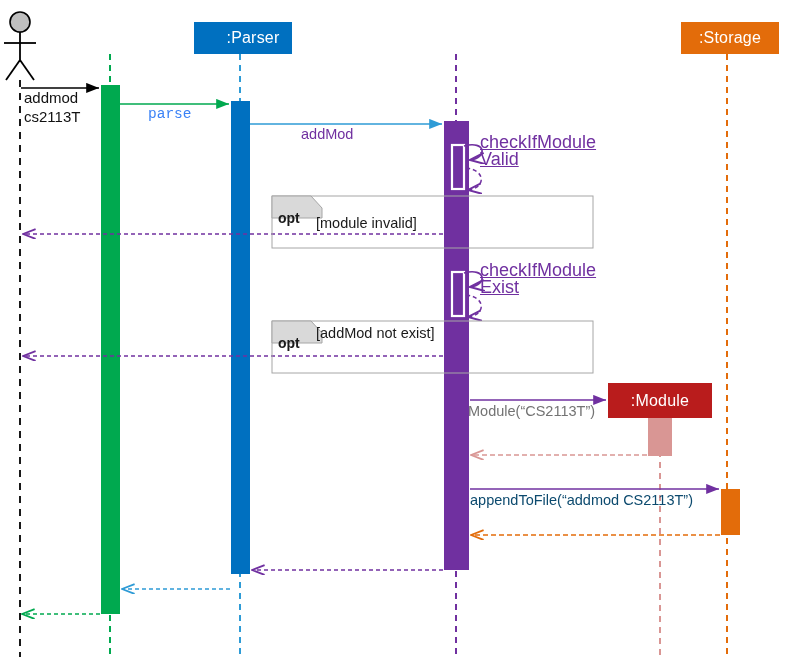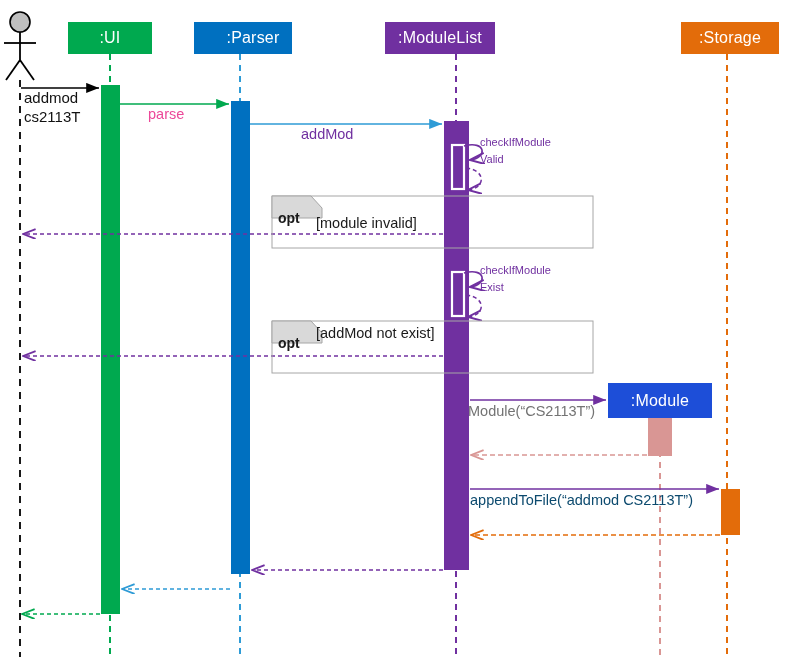--- a/index.html
+++ b/index.html
@@ -3,21 +3,21 @@
 <meta charset="utf-8">
 <style>
   html,body{margin:0;padding:0;background:#ffffff;}
   body{width:792px;height:657px;position:relative;overflow:hidden;
        font-family:"Liberation Sans",sans-serif;}
   #diagram{position:absolute;left:0;top:0;width:792px;height:657px;}
   .hdr{position:absolute;display:flex;align-items:center;justify-content:center;
        color:#ffffff;font-size:16px;font-weight:400;letter-spacing:.2px;
        font-family:"Liberation Sans",sans-serif;box-sizing:border-box;}
   .lbl{position:absolute;font-family:"Liberation Sans",sans-serif;
-       font-size:11px;line-height:17px;white-space:pre;}
+       font-size:18px;line-height:17px;white-space:pre;text-decoration:underline;}
   .optlbl{position:absolute;font-family:"Liberation Sans",sans-serif;
           font-size:14.5px;color:#1a1a1a;white-space:nowrap;}
   .optkw{position:absolute;font-family:"Liberation Sans",sans-serif;
          font-size:14px;font-weight:bold;color:#1a1a1a;margin-top:10px;}
   .msg{position:absolute;font-family:"Liberation Sans",sans-serif;
        font-size:14.5px;white-space:nowrap;}
   .actorlbl{position:absolute;font-family:"Liberation Sans",sans-serif;
             font-size:15px;color:#111;line-height:19px;white-space:pre;}
 </style>
 </head>
@@ -126,44 +126,38 @@
       <rect x="272" y="196" width="321" height="52" fill="none" stroke="#A6A6A6" stroke-width="1"></rect>
       <path d="M272,196 H311 L322,208 V218 H272 Z" fill="#D9D9D9" stroke="#A6A6A6" stroke-width="1"></path>
     </g>
     <g>
       <rect x="272" y="321" width="321" height="52" fill="none" stroke="#A6A6A6" stroke-width="1"></rect>
       <path d="M272,321 H311 L322,333 V343 H272 Z" fill="#D9D9D9" stroke="#A6A6A6" stroke-width="1"></path>
     </g>
 
   </svg>
 
-  <div class="hdr" style="left:68px;top:22px;width:84px;height:32px;background:#00A94F;">
-    <span>:UI</span>
-  </div>
 
   <div class="hdr" style="left:194px;top:22px;width:98px;height:32px;background:#0070C0;padding-left:20px;">
     <span>:Parser</span>
   </div>
 
-  <div class="hdr" style="left:385px;top:22px;width:110px;height:32px;background:#7030A0;">
-    <span>:ModuleList</span>
-  </div>
 
   <div class="hdr" style="left:681px;top:22px;width:98px;height:32px;background:#E36C0A;justify-content:center;">
     <span>:Storage</span>
   </div>
 
-  <div class="hdr" style="left:608px;top:383px;width:104px;height:35px;background:#1d4ed8;">
+  <div class="hdr" style="left:608px;top:383px;width:104px;height:35px;background:#b91c1c;">
     <span>:Module</span>
   </div>
 
   <div class="actorlbl" style="left:24px;top:88px;color:#111;">addmod
 cs2113T</div>
 
-  <div class="msg" style="left:148px;top:106px;color:#ec4899;">parse</div>
+  <div class="msg" style="left:148px;top:106px;color:#3b82f6;font-family:Liberation Mono, monospace;">parse</div>
 
   <div class="msg" style="left:301px;top:126px;color:#7030A0;">addMod</div>
 
   <div class="lbl" style="left:480px;top:134px;color:#7030A0;">checkIfModule
 Valid</div>
 
   <div class="lbl" style="left:480px;top:262px;color:#7030A0;">checkIfModule
 Exist</div>
 
   <div class="msg" style="left:468px;top:403px;color:#737373;">Module(“CS2113T”)</div>

